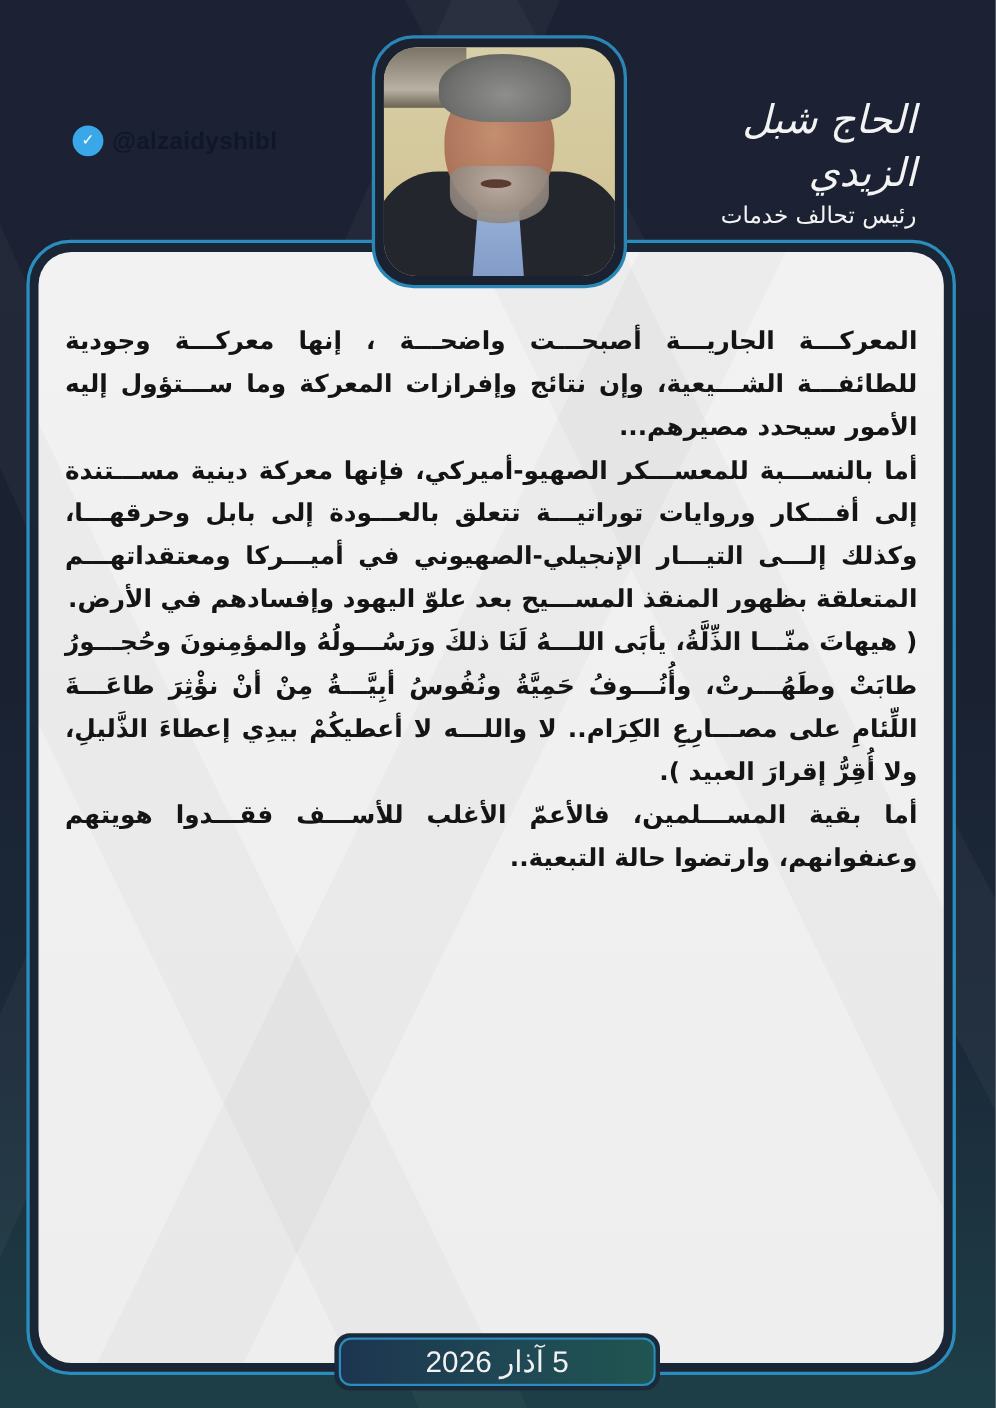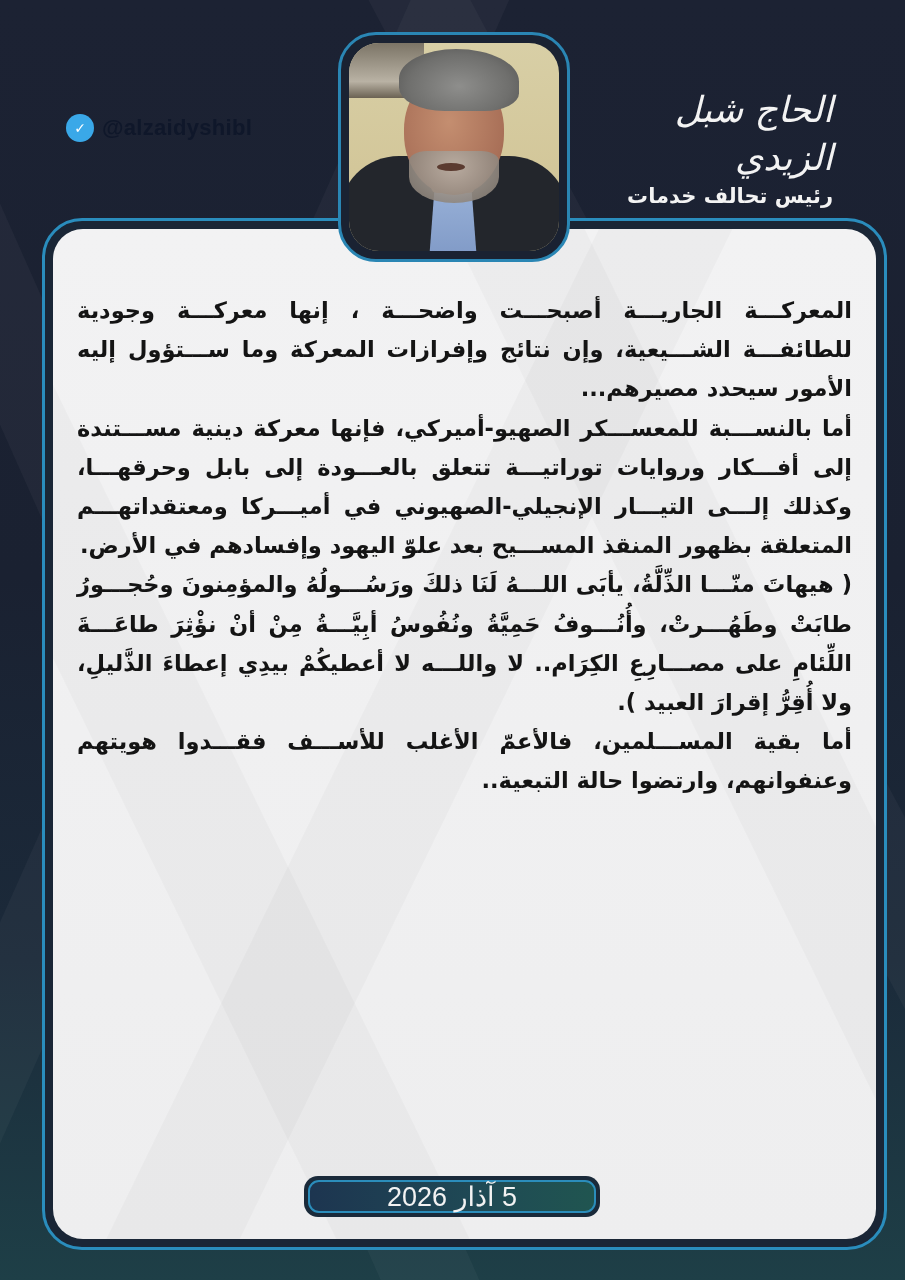--- a/index.html
+++ b/index.html
@@ -39,21 +39,21 @@
     .name-block {
       position: absolute; right: 72px; top: 86px; width: 230px;
       text-align: right; color: #f3f3f3; direction: rtl;
     }
     .name-calligraphy {
       font-family: "DejaVu Serif", serif;
       font-size: 36px; font-style: italic; line-height: 48px;
       letter-spacing: 1px;
     }
     .name-title {
-      font-family: "DejaVu Sans", sans-serif; font-weight: bold;
+      font-family: "DejaVu Sans", sans-serif; font-weight: normal;
       font-size: 21px; line-height: 28px; margin-top: 0px;
     }
 
     
     .portrait-frame {
       position: absolute; left: 338px; top: 32px; width: 232px; height: 230px;
       border-radius: 38px; background: #1a2232;
       border: 3px solid #2a86b4;
       padding: 8px;
       z-index: 3;
@@ -96,21 +96,21 @@
       background: #5b3b30; border-radius: 50%;
     }
     .portrait .hair {
       position: absolute; left: 50px; top: 6px; width: 120px; height: 62px;
       background: radial-gradient(ellipse at 50% 60%, #8e8e8c 0%, #6f6f6d 60%, #4f4f4e 100%);
       border-radius: 50% 55% 30% 40%;
     }
 
     
     .card-outer {
-      position: absolute; left: 42px; top: 218px; width: 845px; height: 1032px;
+      position: absolute; left: 24px; top: 218px; width: 845px; height: 1032px;
       border-radius: 40px; border: 3px solid #2a8dbd;
       background: #1a2636;
       padding: 8px;
     }
     .card {
       width: 100%; height: 100%; border-radius: 30px;
       background: linear-gradient(180deg, #f2f2f3 0%, #eeeeef 100%);
       position: relative; overflow: hidden;
     }
     .card .watermark {
@@ -128,21 +128,21 @@
       font-family: "DejaVu Sans", sans-serif; font-weight: bold;
       font-size: 22.5px; line-height: 39.2px;
     }
     .statement p { margin: 0; }
     .closing {
       margin-top: 14px !important; text-align: center; text-align-last: center;
     }
 
     
     .date-badge {
-      position: absolute; left: 304px; top: 1176px; width: 296px; height: 41px;
+      position: absolute; left: 304px; top: 1212px; width: 296px; height: 52px;
       border-radius: 14px; background: #1a2a3a; padding: 4px;
       z-index: 4;
     }
     .date-inner {
       width: 100%; height: 100%; border-radius: 11px;
       border: 2px solid #2b8dbb;
       background: linear-gradient(90deg, #1d3550 0%, #1f4a55 60%, #205550 100%);
       display: flex; align-items: center; justify-content: center;
       color: #f2f2f2; font-family: "Liberation Sans", sans-serif;
       font-size: 27px; direction: rtl; letter-spacing: 0.5px;

